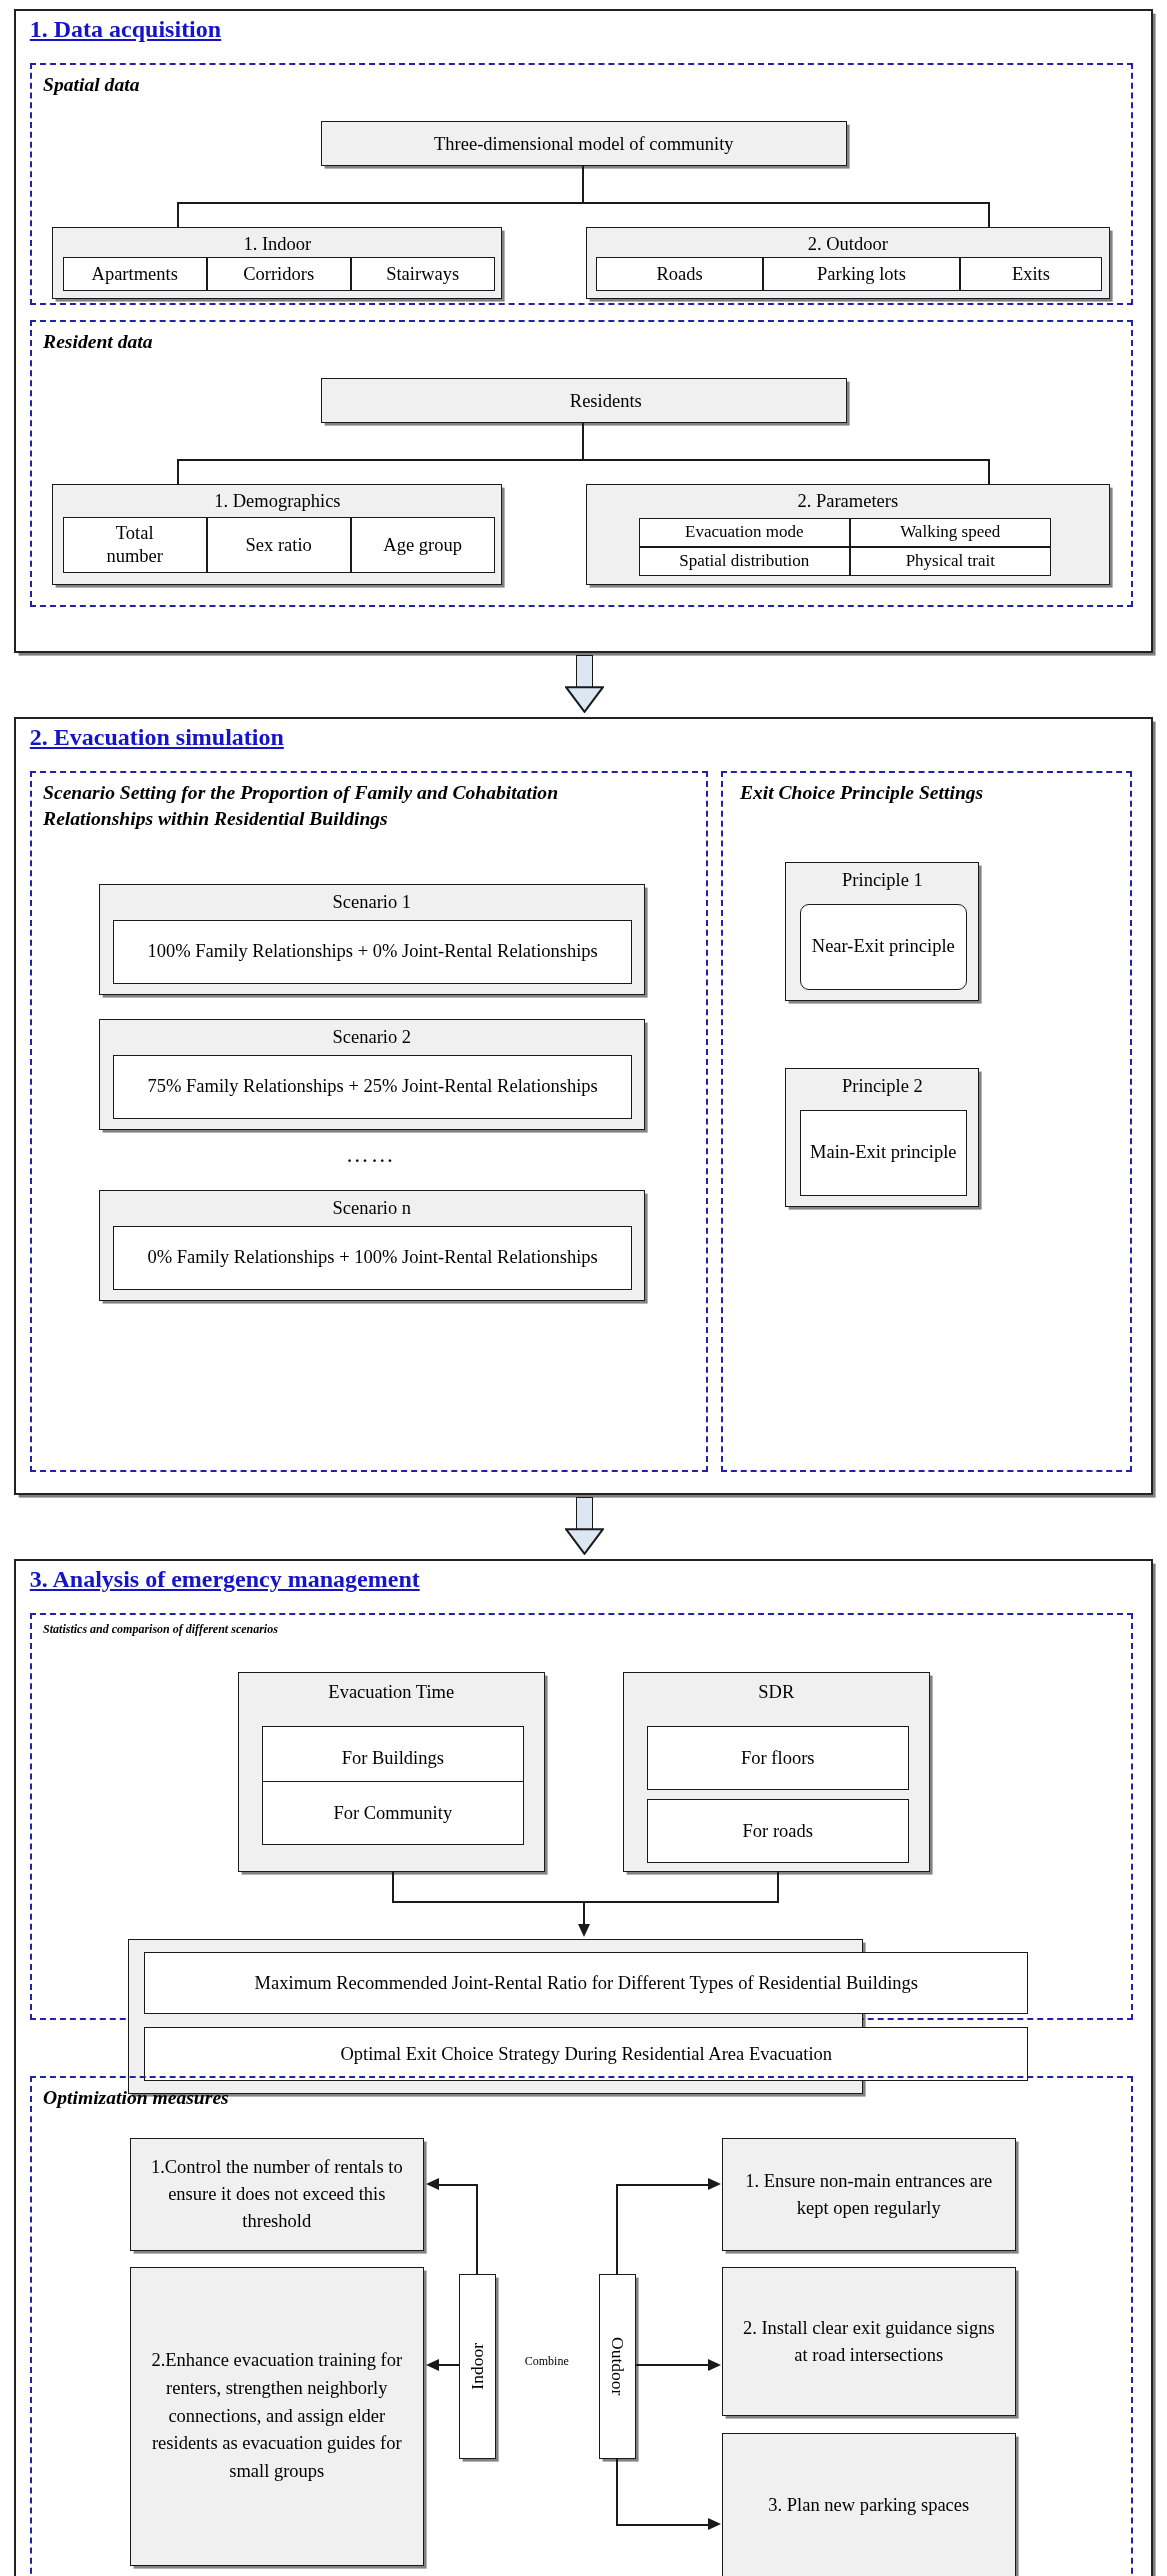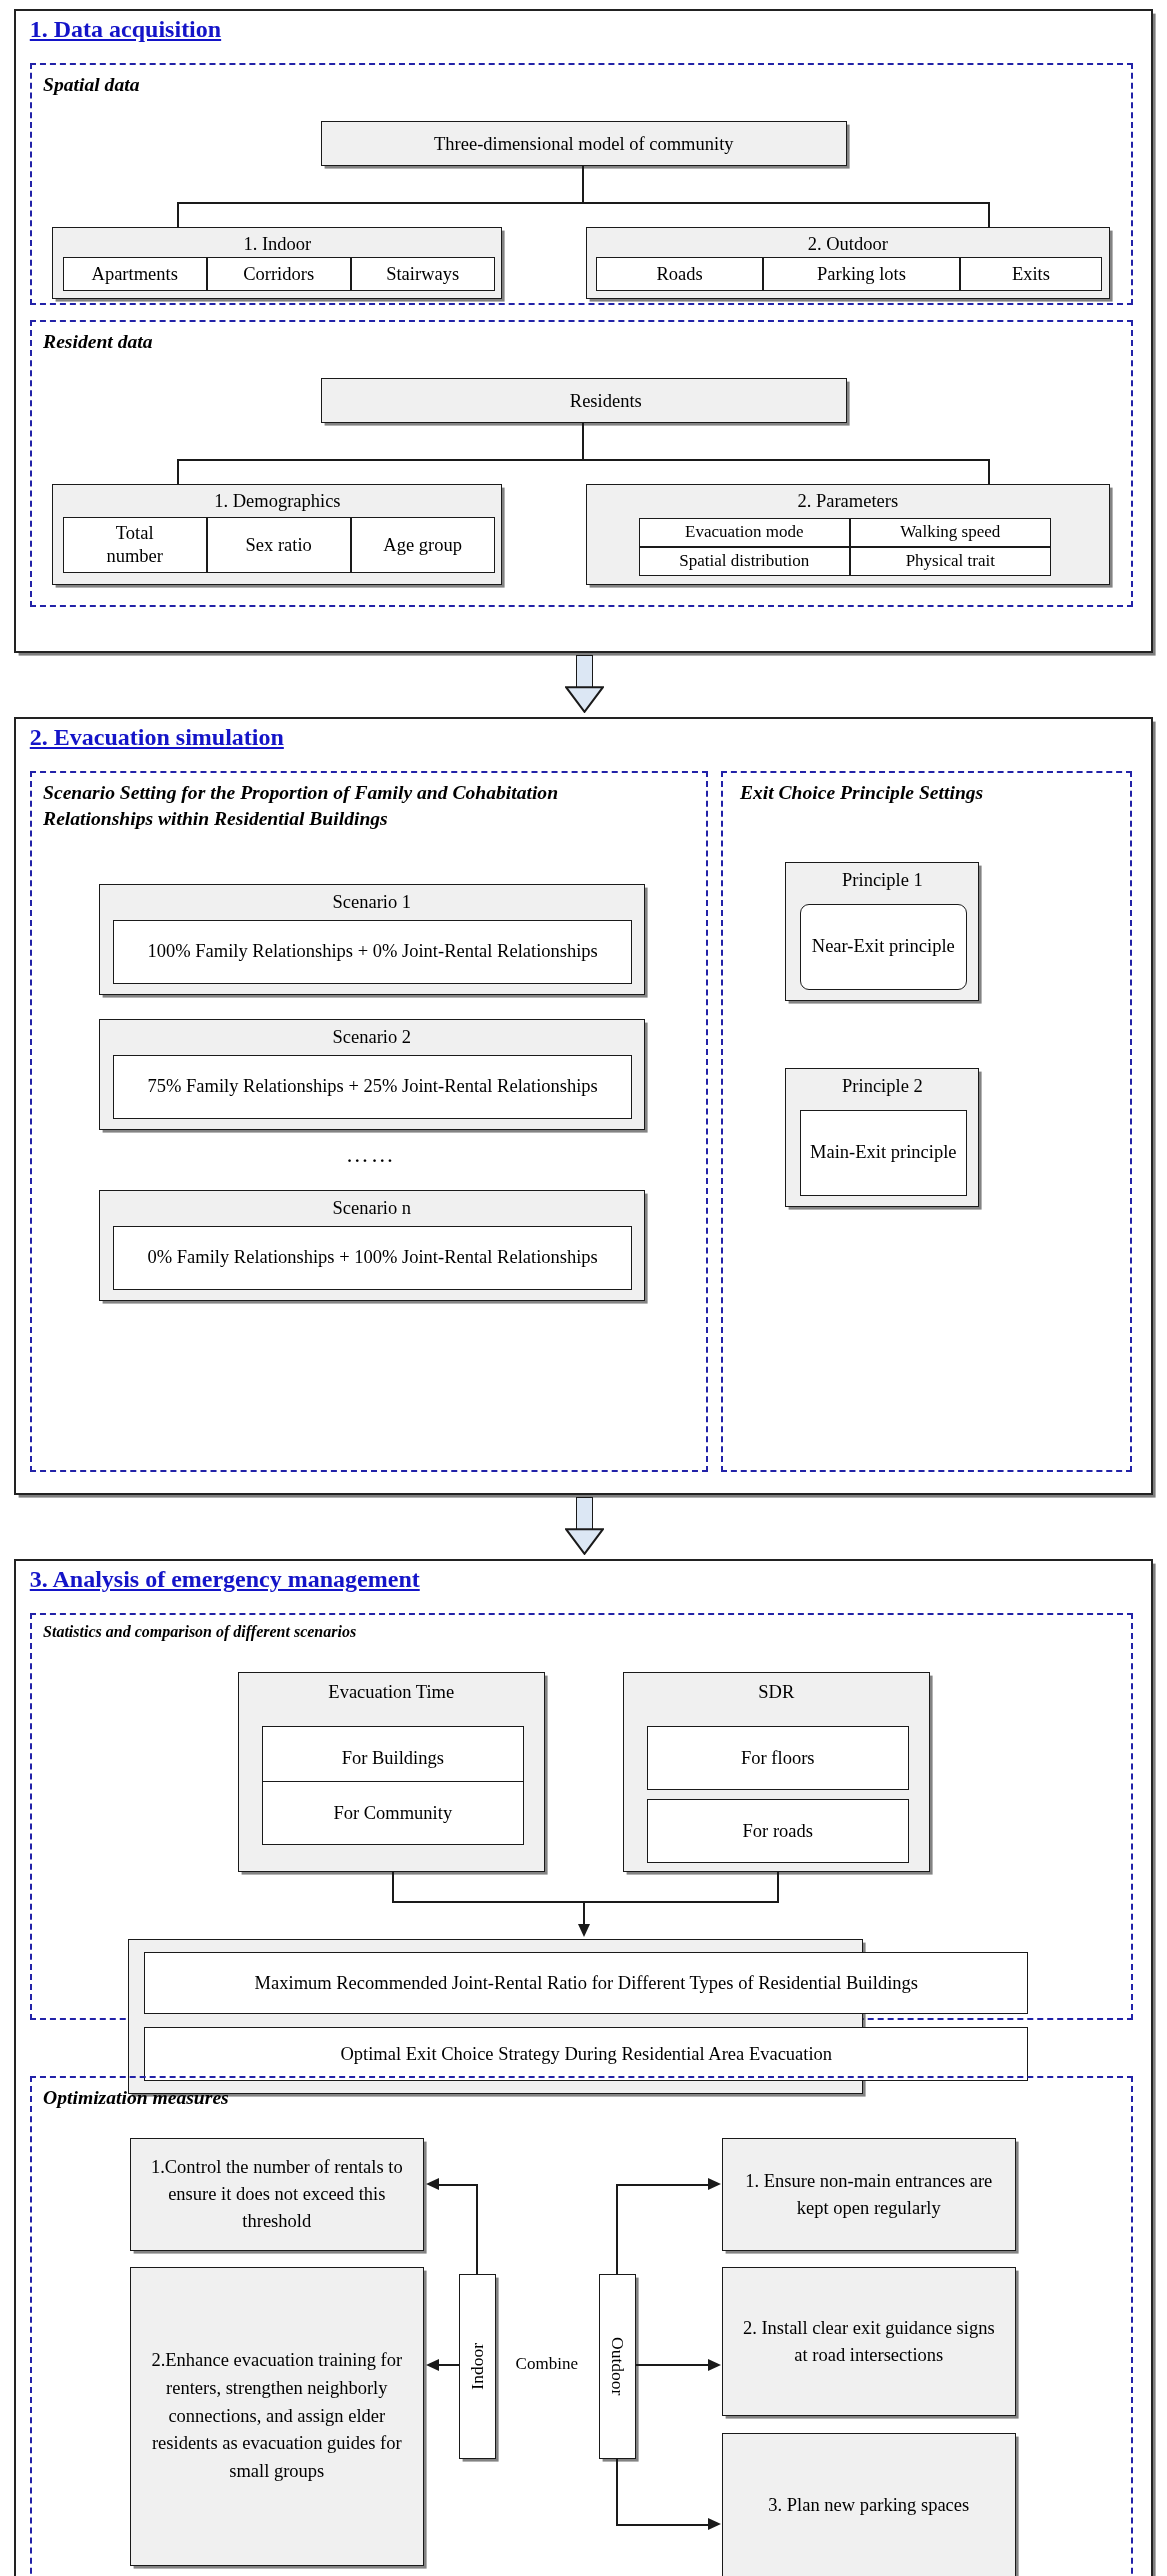--- a/index.html
+++ b/index.html
@@ -271,21 +271,21 @@
     <polygon points="2,2 74,2 38,50" fill="#dce7f4" stroke="#1a1a1a" stroke-width="4"></polygon>
   </svg>
 </div>
 
 <div class="stage" style="top:1559px; height:1165px;">
 
   <div class="stage-title">3. Analysis of emergency management</div>
 
   <div class="dashbox" style="left:13.4px; top:52px; width:1103px; height:407px;">
 
-    <div class="dash-label" style="left:11.3px; top:7.2px; font-size:16px;">Statistics and comparison of different scenarios</div>
+    <div class="dash-label" style="left:11.3px; top:7.2px; font-size:12px;">Statistics and comparison of different scenarios</div>
 
     <div class="shbox" style="position:absolute; left:206px; top:57px; width:307px; height:200px;">
       <div class="lbl" style="margin-top:8.2px;">Evacuation Time</div>
       <div class="plain" style="position:absolute; left:23px; top:53px; width:262px; height:64px;">
         <span class="lbl">For Buildings</span>
       </div>
       <div class="plain" style="position:absolute; left:23px; top:108px; width:262px; height:64px;">
         <span class="lbl">For Community</span>
       </div>
     </div>
@@ -337,21 +337,21 @@
     </div>
 
     <div class="shbox" style="position:absolute; left:690px; top:355px; width:294px; height:145px; justify-content:center; padding:0 11.3px;">
       <span class="lbl" style="margin:auto; line-height:1.45;">3. Plan new parking spaces</span>
     </div>
 
     <div class="shbox" style="position:absolute; left:427px; top:196px; width:37px; height:185px; justify-content:center; background:#ffffff;">
       <span class="vert-text flip" style="margin:auto;">Indoor</span>
     </div>
 
-    <div style="position:absolute; left:466px; top:276px; width:98px; text-align:center; font-size:17px;">Combine</div>
+    <div style="position:absolute; left:466px; top:276px; width:98px; text-align:center; font-size:12px;">Combine</div>
 
     <div class="shbox" style="position:absolute; left:567px; top:196px; width:37px; height:185px; justify-content:center; background:#ffffff;">
       <span class="vert-text" style="margin:auto;">Outdoor</span>
     </div>
 
     <div class="vline" style="left:444px; top:106px; height:91px;"></div>
     <div class="hline" style="left:407px; top:106px; width:38px;"></div>
     <div class="arrow-left" style="left:394px; top:100px;"></div>
 
     <div class="hline" style="left:407px; top:286px; width:21.6px;"></div>

